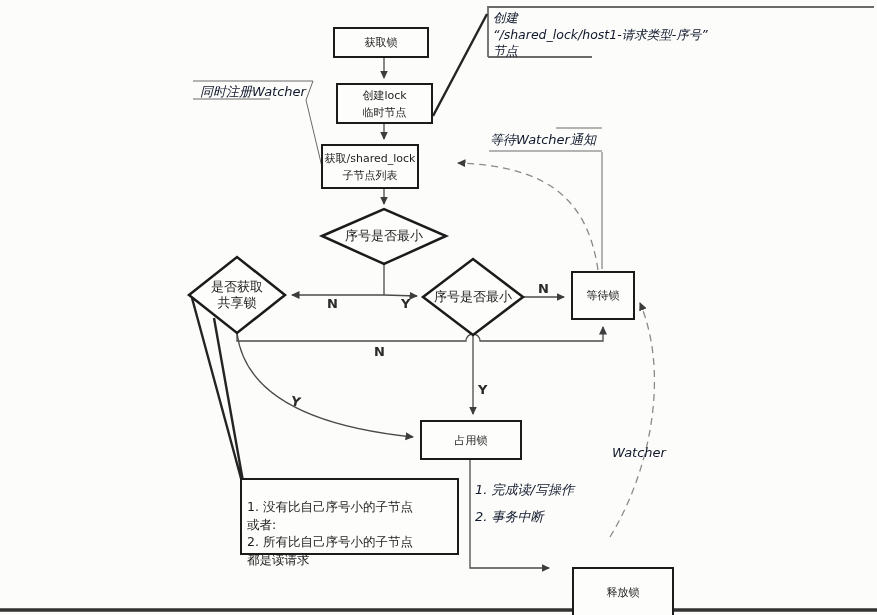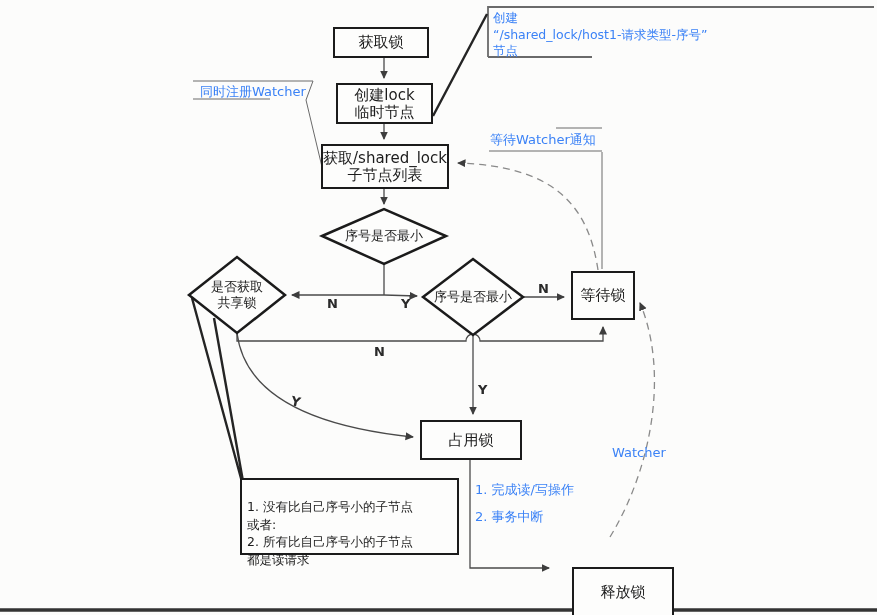--- a/index.html
+++ b/index.html
@@ -5,28 +5,28 @@
   html,body{margin:0;padding:0;background:#e9e9e9;}
   #stage{
     position:relative;width:877px;height:615px;background:#fcfcfb;
     font-family:"DejaVu Sans","Liberation Sans",sans-serif;
     color:var(--text,#1c1c1c);overflow:hidden;
   }
   #stage *{box-sizing:border-box;}
   .box{
     position:absolute;border:2.5px solid var(--border,#1b1b1b);background:#fdfdfc;
     display:flex;flex-direction:column;align-items:center;justify-content:center;
-    font-size:15px;font-weight:500;line-height:17px;text-align:center;
+    font-size:11px;font-weight:500;line-height:17px;text-align:center;
   }
   .dtext{
     position:absolute;display:flex;flex-direction:column;align-items:center;justify-content:center;
     font-size:13px;font-weight:500;line-height:16px;text-align:center;
   }
   .lbl{position:absolute;font-size:13px;font-weight:bold;color:#2a2a2a;}
-  .ann{position:absolute;font-size:13px;font-weight:500;color:#3b82f6;}
+  .ann{position:absolute;font-size:13px;font-weight:500;color:#0f172a;font-style:italic;}
   .notebox{
     position:absolute;border:2px solid var(--border,#1b1b1b);background:#fdfdfc;
     font-size:12.5px;line-height:17.5px;padding:18px 5px 2px 5px;font-weight:500;
   }
   svg.layer{position:absolute;left:0;top:0;}
   .conn{stroke:var(--line,#4a4a4a);stroke-width:1.3;fill:none;}
   .conn-dash{stroke:var(--dashed,#8a8a8a);stroke-width:1.3;fill:none;stroke-dasharray:7 5;}
   .thin{stroke:#6a6a6a;stroke-width:1;fill:none;}
   .thick{stroke:#242424;stroke-width:2.4;fill:none;}
   .dshape{fill:#fdfdfc;stroke:var(--border,#1b1b1b);stroke-width:2.5;}
@@ -75,21 +75,21 @@
 
   <div class="box" style="left:333px;top:27px;width:96px;height:31px;">
     <span>获取锁</span>
   </div>
 
   <div class="box" style="left:336px;top:83px;width:97px;height:41px;">
     <span>创建lock</span>
     <span>临时节点</span>
   </div>
 
-  <div class="box" style="left:321px;top:144px;width:128px;height:45px;">
+  <div class="box" style="left:321px;top:144px;width:98px;height:45px;">
     <span>获取/shared_lock</span>
     <span>子节点列表</span>
   </div>
 
   <div class="box" style="left:571px;top:271px;width:64px;height:49px;">
     <span>等待锁</span>
   </div>
 
   <div class="box" style="left:420px;top:420px;width:102px;height:40px;">
     <span>占用锁</span>

